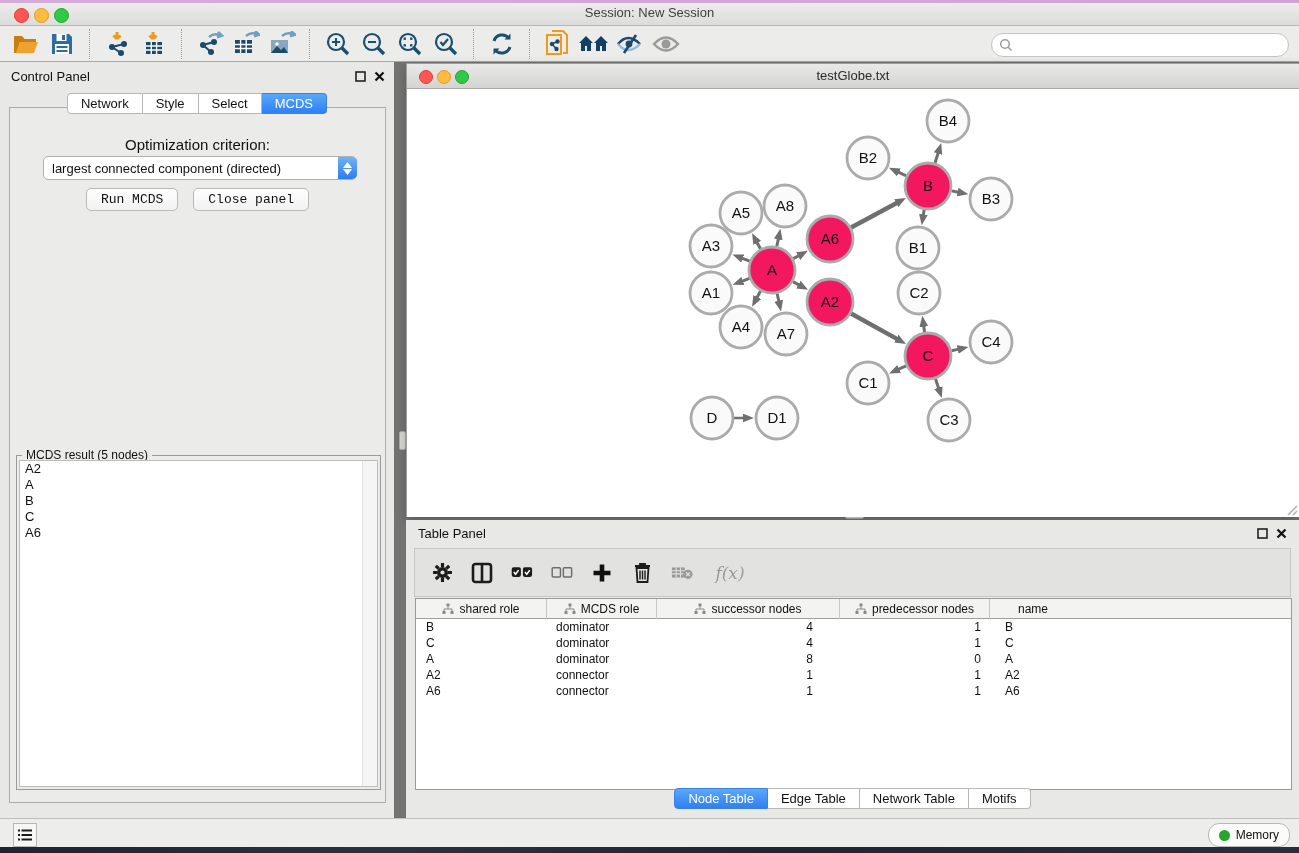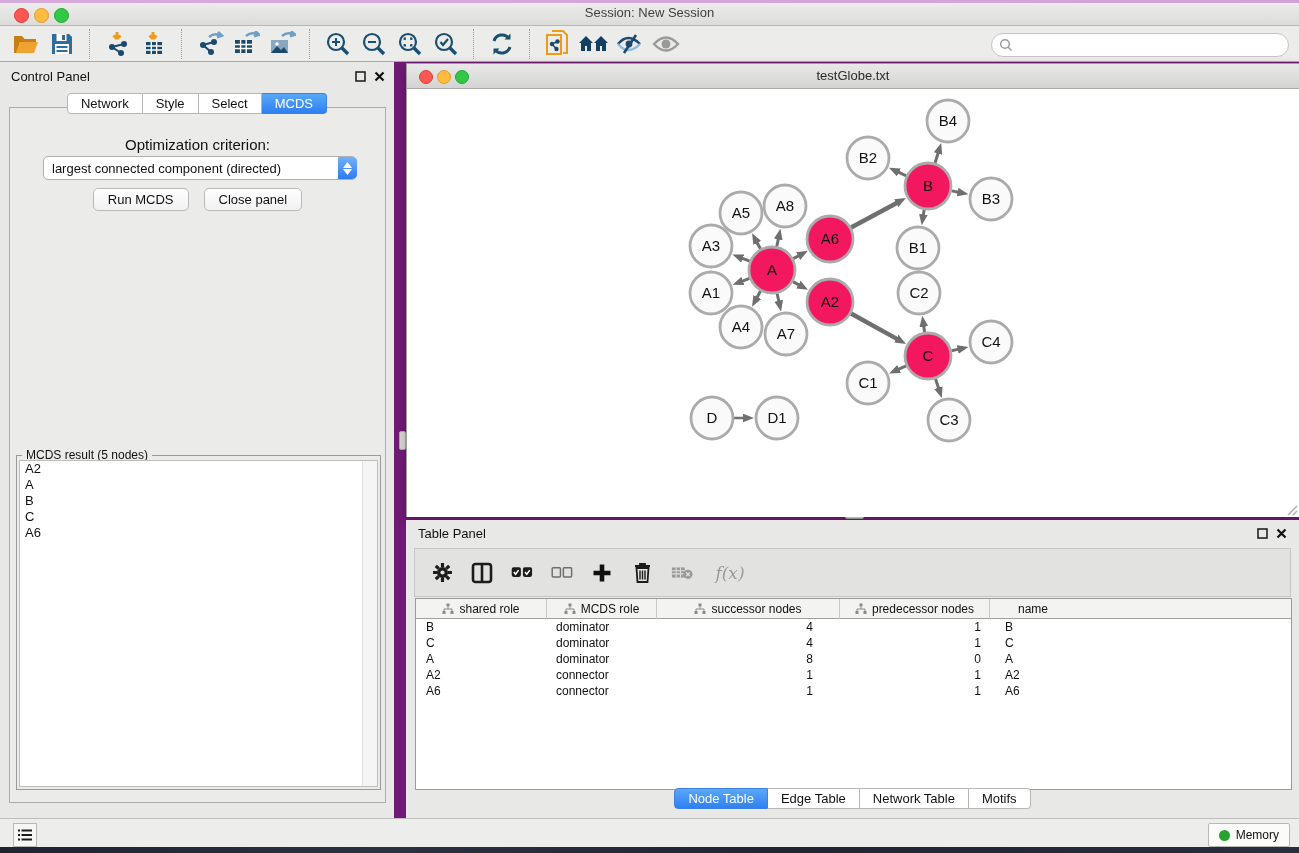--- a/index.html
+++ b/index.html
@@ -1,17 +1,17 @@
 <!DOCTYPE html>
 <html><head>
 <meta charset="utf-8">
 <style>
   html,body{margin:0;padding:0;}
   body{font-family:"Liberation Sans",sans-serif;background:#444;}
-  #app{position:relative;width:1299px;height:853px;background:#701a75;overflow:hidden;}
+  #app{position:relative;width:1299px;height:853px;background:#737373;overflow:hidden;}
 
   
   .top-accent{position:absolute;left:0;top:0;width:100%;height:3px;background:linear-gradient(90deg,#d6aadb,#cfa3d6);}
   .titlebar{position:absolute;left:0;top:3px;width:100%;height:22px;background:linear-gradient(#ececea,#dcdcda);border-bottom:1px solid #b6b6b4;}
   .titlebar .title{position:absolute;left:0;right:0;top:2px;text-align:center;font-size:13px;color:#3f3f3f;}
   .tl{position:absolute;top:5px;width:13px;height:13px;border-radius:50%;}
   .tl.red{left:14px;background:#fc5753;border:1px solid #df3e3a;}
   .tl.yel{left:34px;background:#fdbc40;border:1px solid #de9b2d;}
   .tl.grn{left:54px;background:#33c748;border:1px solid #1fa631;}
 
@@ -28,21 +28,21 @@
   .panel-head{position:relative;height:28px;}
   .panel-head .plabel{position:absolute;left:11px;top:7px;font-size:13px;color:#111;}
   .winbtn{position:absolute;top:8px;width:13px;height:13px;display:flex;align-items:center;justify-content:center;}
   .cp-tabs{position:absolute;left:0;top:31px;width:100%;display:flex;justify-content:center;z-index:2;}
   .cp-content{position:absolute;left:9px;top:45px;width:375px;height:694px;background:#ebebe9;border:1px solid #acacaa;}
   .opt-label{position:absolute;left:0;width:100%;top:28px;text-align:center;font-size:15px;color:#111;}
   .dropdown{position:absolute;left:33px;top:48px;width:312px;height:22px;background:#fff;border:1px solid #b0b0b0;border-radius:5px;display:flex;align-items:center;}
   .dropdown .dval{flex:1;font-size:13px;padding-left:8px;color:#111;white-space:nowrap;overflow:hidden;}
   .dropdown .stepper{width:19px;height:22px;margin:-1px -1px -1px 0;border-radius:0 5px 5px 0;background:linear-gradient(#6fb1f9,#2e7bf0);display:flex;flex-direction:column;align-items:center;justify-content:center;gap:1px;}
   .btnrow{position:absolute;left:0;top:80px;width:100%;display:flex;justify-content:center;gap:15px;}
-  .btn{background:linear-gradient(#ffffff,#f1f1f1);border:1px solid #b9b9b9;border-radius:5px;font-size:13px;color:#111;padding:3px 14px;font-family:Liberation Sans, sans-serif;}
+  .btn{background:linear-gradient(#ffffff,#f1f1f1);border:1px solid #b9b9b9;border-radius:5px;font-size:13px;color:#111;padding:3px 14px;font-family:Liberation Mono, monospace;}
   .groupbox{position:absolute;left:6px;top:347px;width:363px;height:333px;border:1px solid #9a9a9a;}
   .groupbox .legend{position:absolute;left:5px;top:-8px;background:#ebebe9;padding:0 4px;font-size:12px;color:#111;}
   .mcds-list{position:absolute;left:2px;top:4px;right:2px;bottom:2px;background:#fff;border:1px solid #bdbdbd;}
   .mcds-scroll{position:absolute;right:0;top:0;bottom:0;width:14px;background:#f5f5f5;border-left:1px solid #e0e0e0;}
   .mcds-item{font-size:13px;color:#111;line-height:16px;padding-left:5px;}
 
   
   .netwin{position:absolute;left:406px;top:63px;width:894px;height:454px;border:1px solid #9e9e9c;background:#fff;box-shadow:0 3px 10px rgba(0,0,0,.22);box-sizing:border-box;}
   .netwin .wtitle{position:relative;height:24px;background:linear-gradient(#e9e9e7,#d3d3d1);border-bottom:1px solid #a8a8a6;}
   .netwin .wtitle .title{position:absolute;left:0;right:0;top:4px;text-align:center;font-size:13px;color:#2b2b2b;}
@@ -73,21 +73,21 @@
   
   .seg{display:inline-flex;}
   .seg-btn{background:#fff;border:1px solid #b7b7b5;border-left:none;padding:2px 13px;font-size:13px;color:#111;font-family:"Liberation Sans",sans-serif;text-align:center;}
   .seg-btn:first-child{border-left:1px solid #b7b7b5;border-radius:4px 0 0 4px;}
   .seg-btn:last-child{border-radius:0 4px 4px 0;}
   .seg-btn.active{background:linear-gradient(#5aa8f8,#2f80f2);color:#fff;border-color:#3a82e0;}
 
   
   .statusbar{position:absolute;left:0;top:818px;width:100%;height:29px;background:#ededeb;border-top:1px solid #bebebc;}
   .list-btn{position:absolute;left:13px;top:4px;width:22px;height:22px;background:#f6f6f4;border:1px solid #b8b8b6;display:flex;align-items:center;justify-content:center;}
-  .memory-btn{position:absolute;right:9px;top:4px;height:22px;background:#fbfbf9;border:1px solid #b8b8b6;border-radius:2px;display:flex;align-items:center;gap:6px;padding:0 10px;}
+  .memory-btn{position:absolute;right:9px;top:4px;height:22px;background:#fbfbf9;border:1px solid #b8b8b6;border-radius:11px;display:flex;align-items:center;gap:6px;padding:0 10px;}
   .memory-btn .dot{width:11px;height:11px;border-radius:50%;background:#29a22f;}
   .memory-btn .mlabel{font-size:12px;color:#111;}
   .desktop-strip{position:absolute;left:0;top:847px;width:100%;height:6px;background:linear-gradient(90deg,#1d2430,#2a3140 30%,#1f2531 60%,#272e3c);}
 </style>
 </head>
 <body>
 
 <div id="app">
 
   <div class="top-accent"></div>

